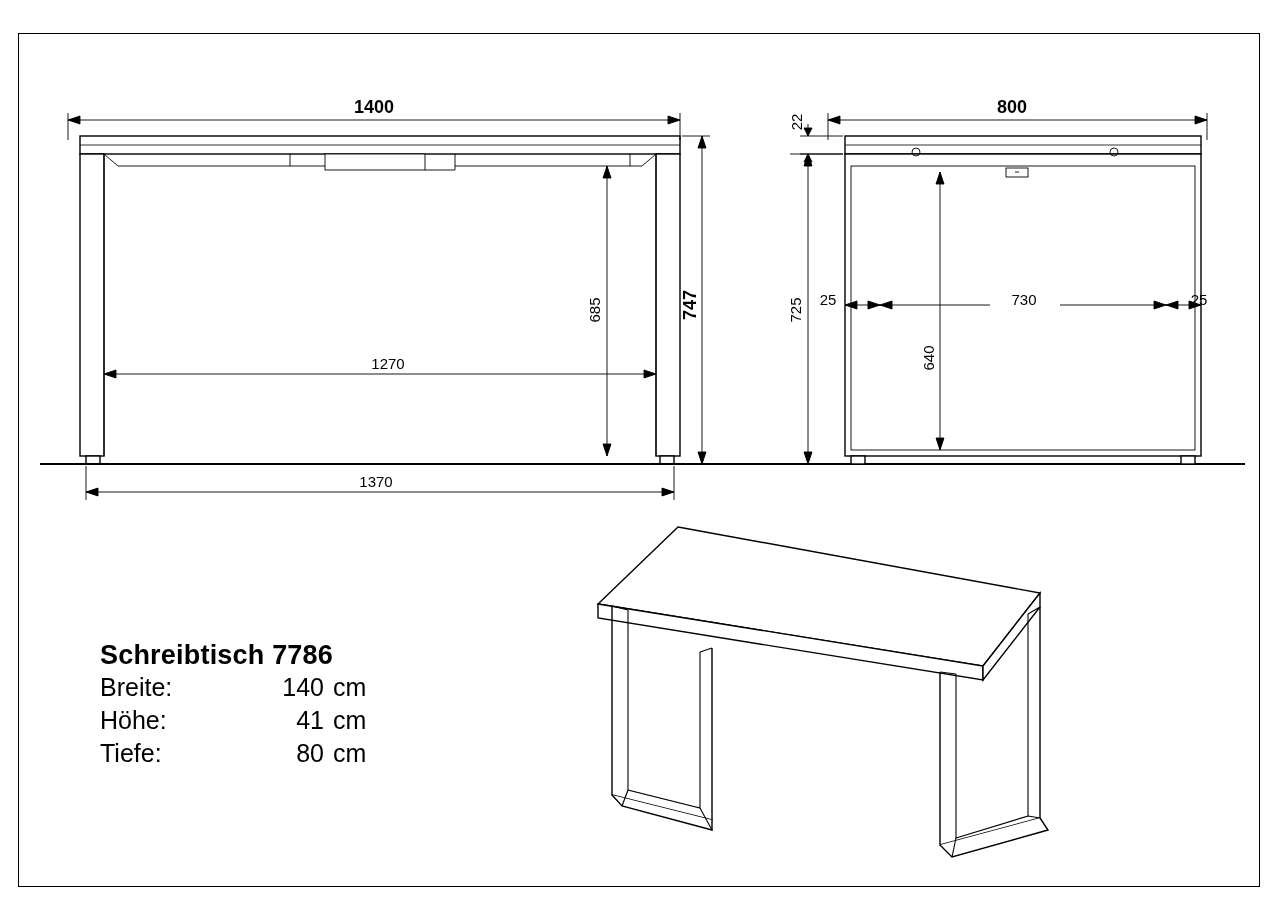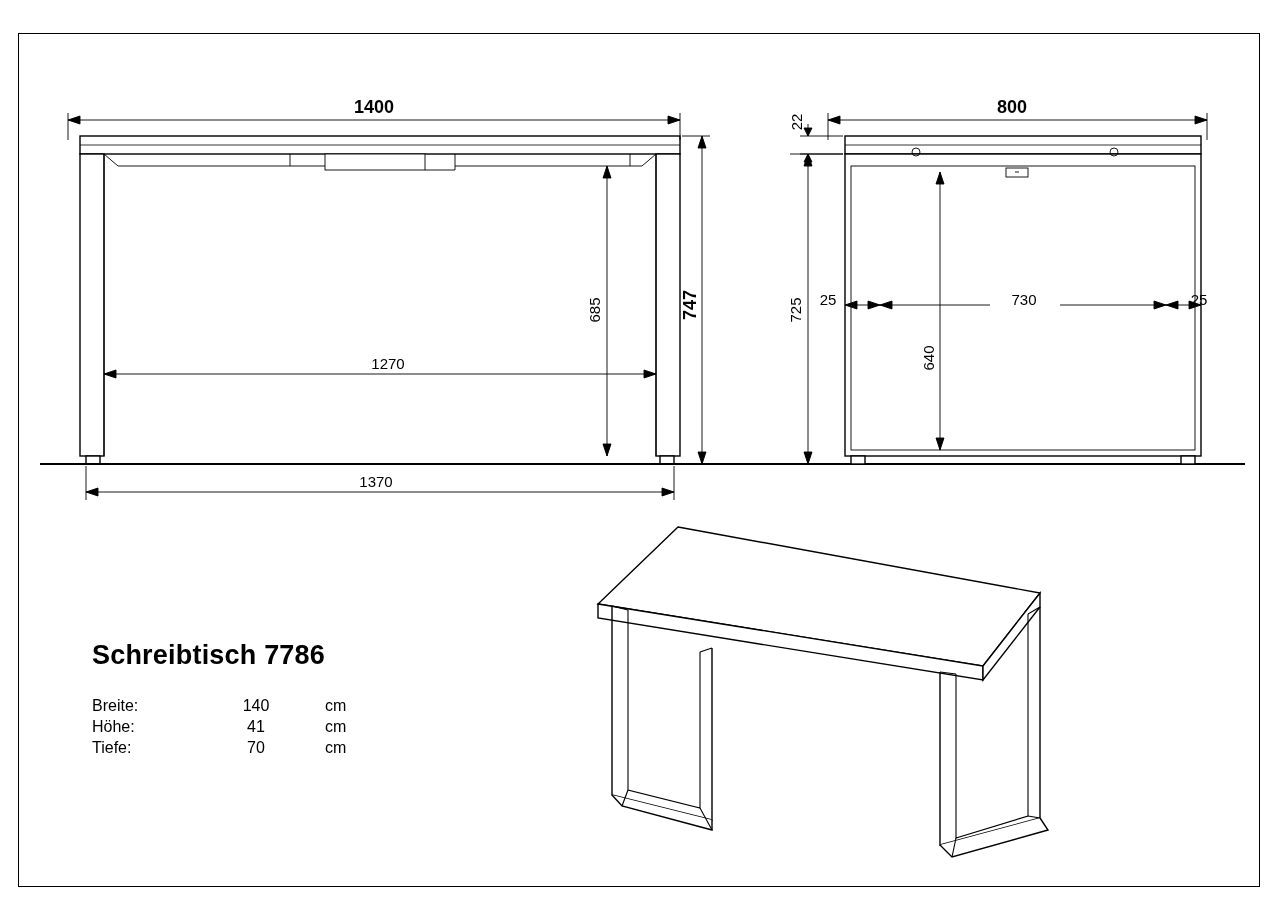--- a/index.html
+++ b/index.html
@@ -31,45 +31,44 @@
     box-sizing: border-box;
   }
   svg.drawing {
     position: absolute;
     left: 0; top: 0;
     width: 1280px;
     height: 905px;
   }
   .title-block {
     position: absolute;
-    left: 92px;
+    left: 100px;
     top: 640px;
     width: 420px;
   }
   .title-text {
     font-size: 27px;
     font-weight: bold;
     letter-spacing: 0.2px;
     white-space: nowrap;
   }
   .spec-table {
-    margin-top: 24px;
-    font-size: 16px;
+    font-size: 25px;
     line-height: 1.32;
   }
   .spec-row {
     display: flex;
   }
   .spec-label {
     width: 104px;
     text-align: left;
   }
   .spec-value {
     width: 120px;
-    text-align: center;
+    text-align: right;
     padding-right: 2px;
   }
   .spec-unit {
     padding-left: 7px;
   }
 </style>
 </head>
 <body>
 
 <div id="sheet">
@@ -252,19 +251,19 @@
         <span class="spec-value">140</span>
         <span class="spec-unit">cm</span>
       </div>
       <div class="spec-row">
         <span class="spec-label">Höhe:</span>
         <span class="spec-value">41</span>
         <span class="spec-unit">cm</span>
       </div>
       <div class="spec-row">
         <span class="spec-label">Tiefe:</span>
-        <span class="spec-value">70</span>
+        <span class="spec-value">80</span>
         <span class="spec-unit">cm</span>
       </div>
     </div>
   </div>
 
 </div>
 
 </body></html>

